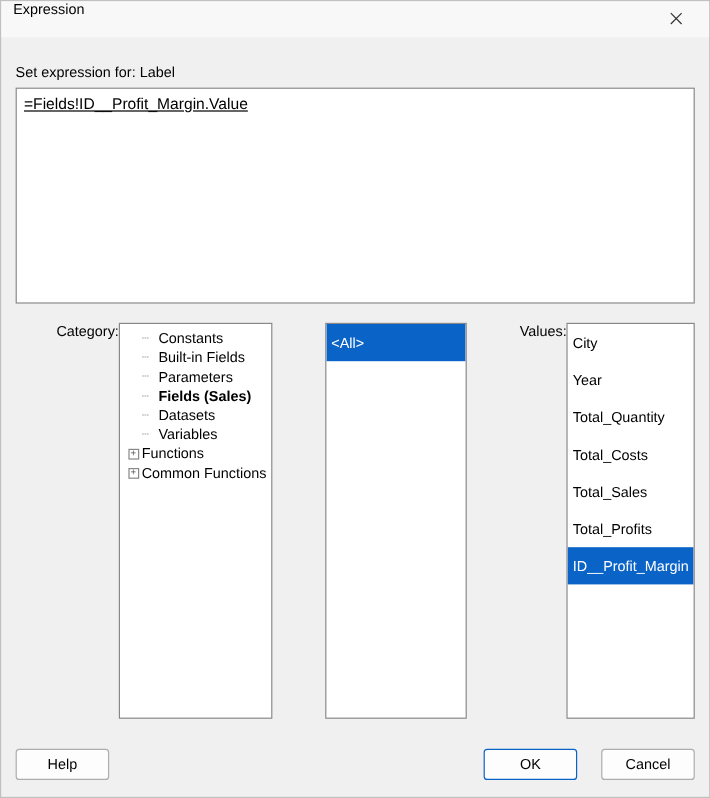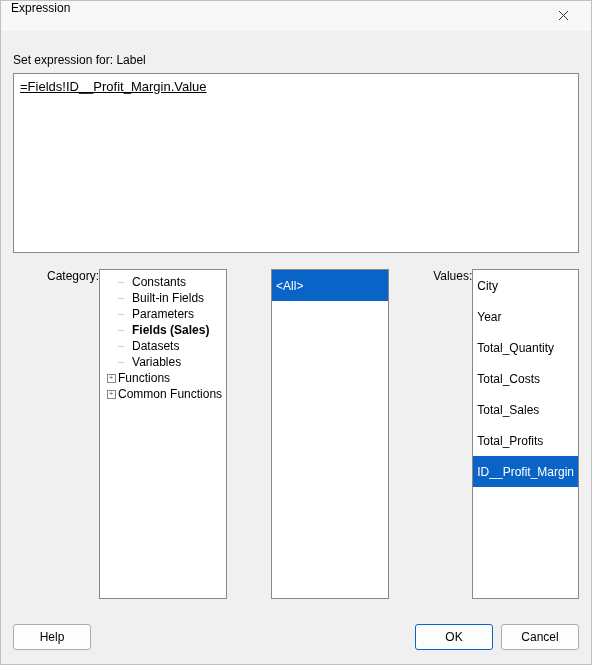--- a/index.html
+++ b/index.html
@@ -29,21 +29,21 @@
     .tree-text { color: #000; }
     .tree-text.bold { font-weight: 600; }
 
     .plus-box { width: 9px; height: 9px; border: 1px solid #888; display: inline-flex; align-items: center; justify-content: center; font-size: 8px; line-height: 1; color: #555; background: #fff; }
 
     
     .list { }
     .list-item { height: 31px; padding: 0 4px; cursor: default; white-space: nowrap; display: flex; align-items: center; color: #000; }
     .list-item.selected { background: #0a63c7; color: #fff; }
 
-    .buttons { display: flex; padding: 8px 12px 14px 12px; align-items: center; gap: 8px; }
+    .buttons { display: flex; padding: 8px 12px 14px 12px; align-items: center; gap: 20px; }
     .buttons .spacer { flex: 1; }
     .btn { height: 26px; min-width: 78px; padding: 0 14px; border: 1px solid #adadad; background: #fdfdfd; border-radius: 3px; cursor: pointer; font-size: 12px; color: #000; }
     .btn.primary { border-color: #0a63c7; }
   </style>
 </head>
 <body>
 
 <div class="titlebar">
   <span class="title">Expression</span>
   <div class="close">

